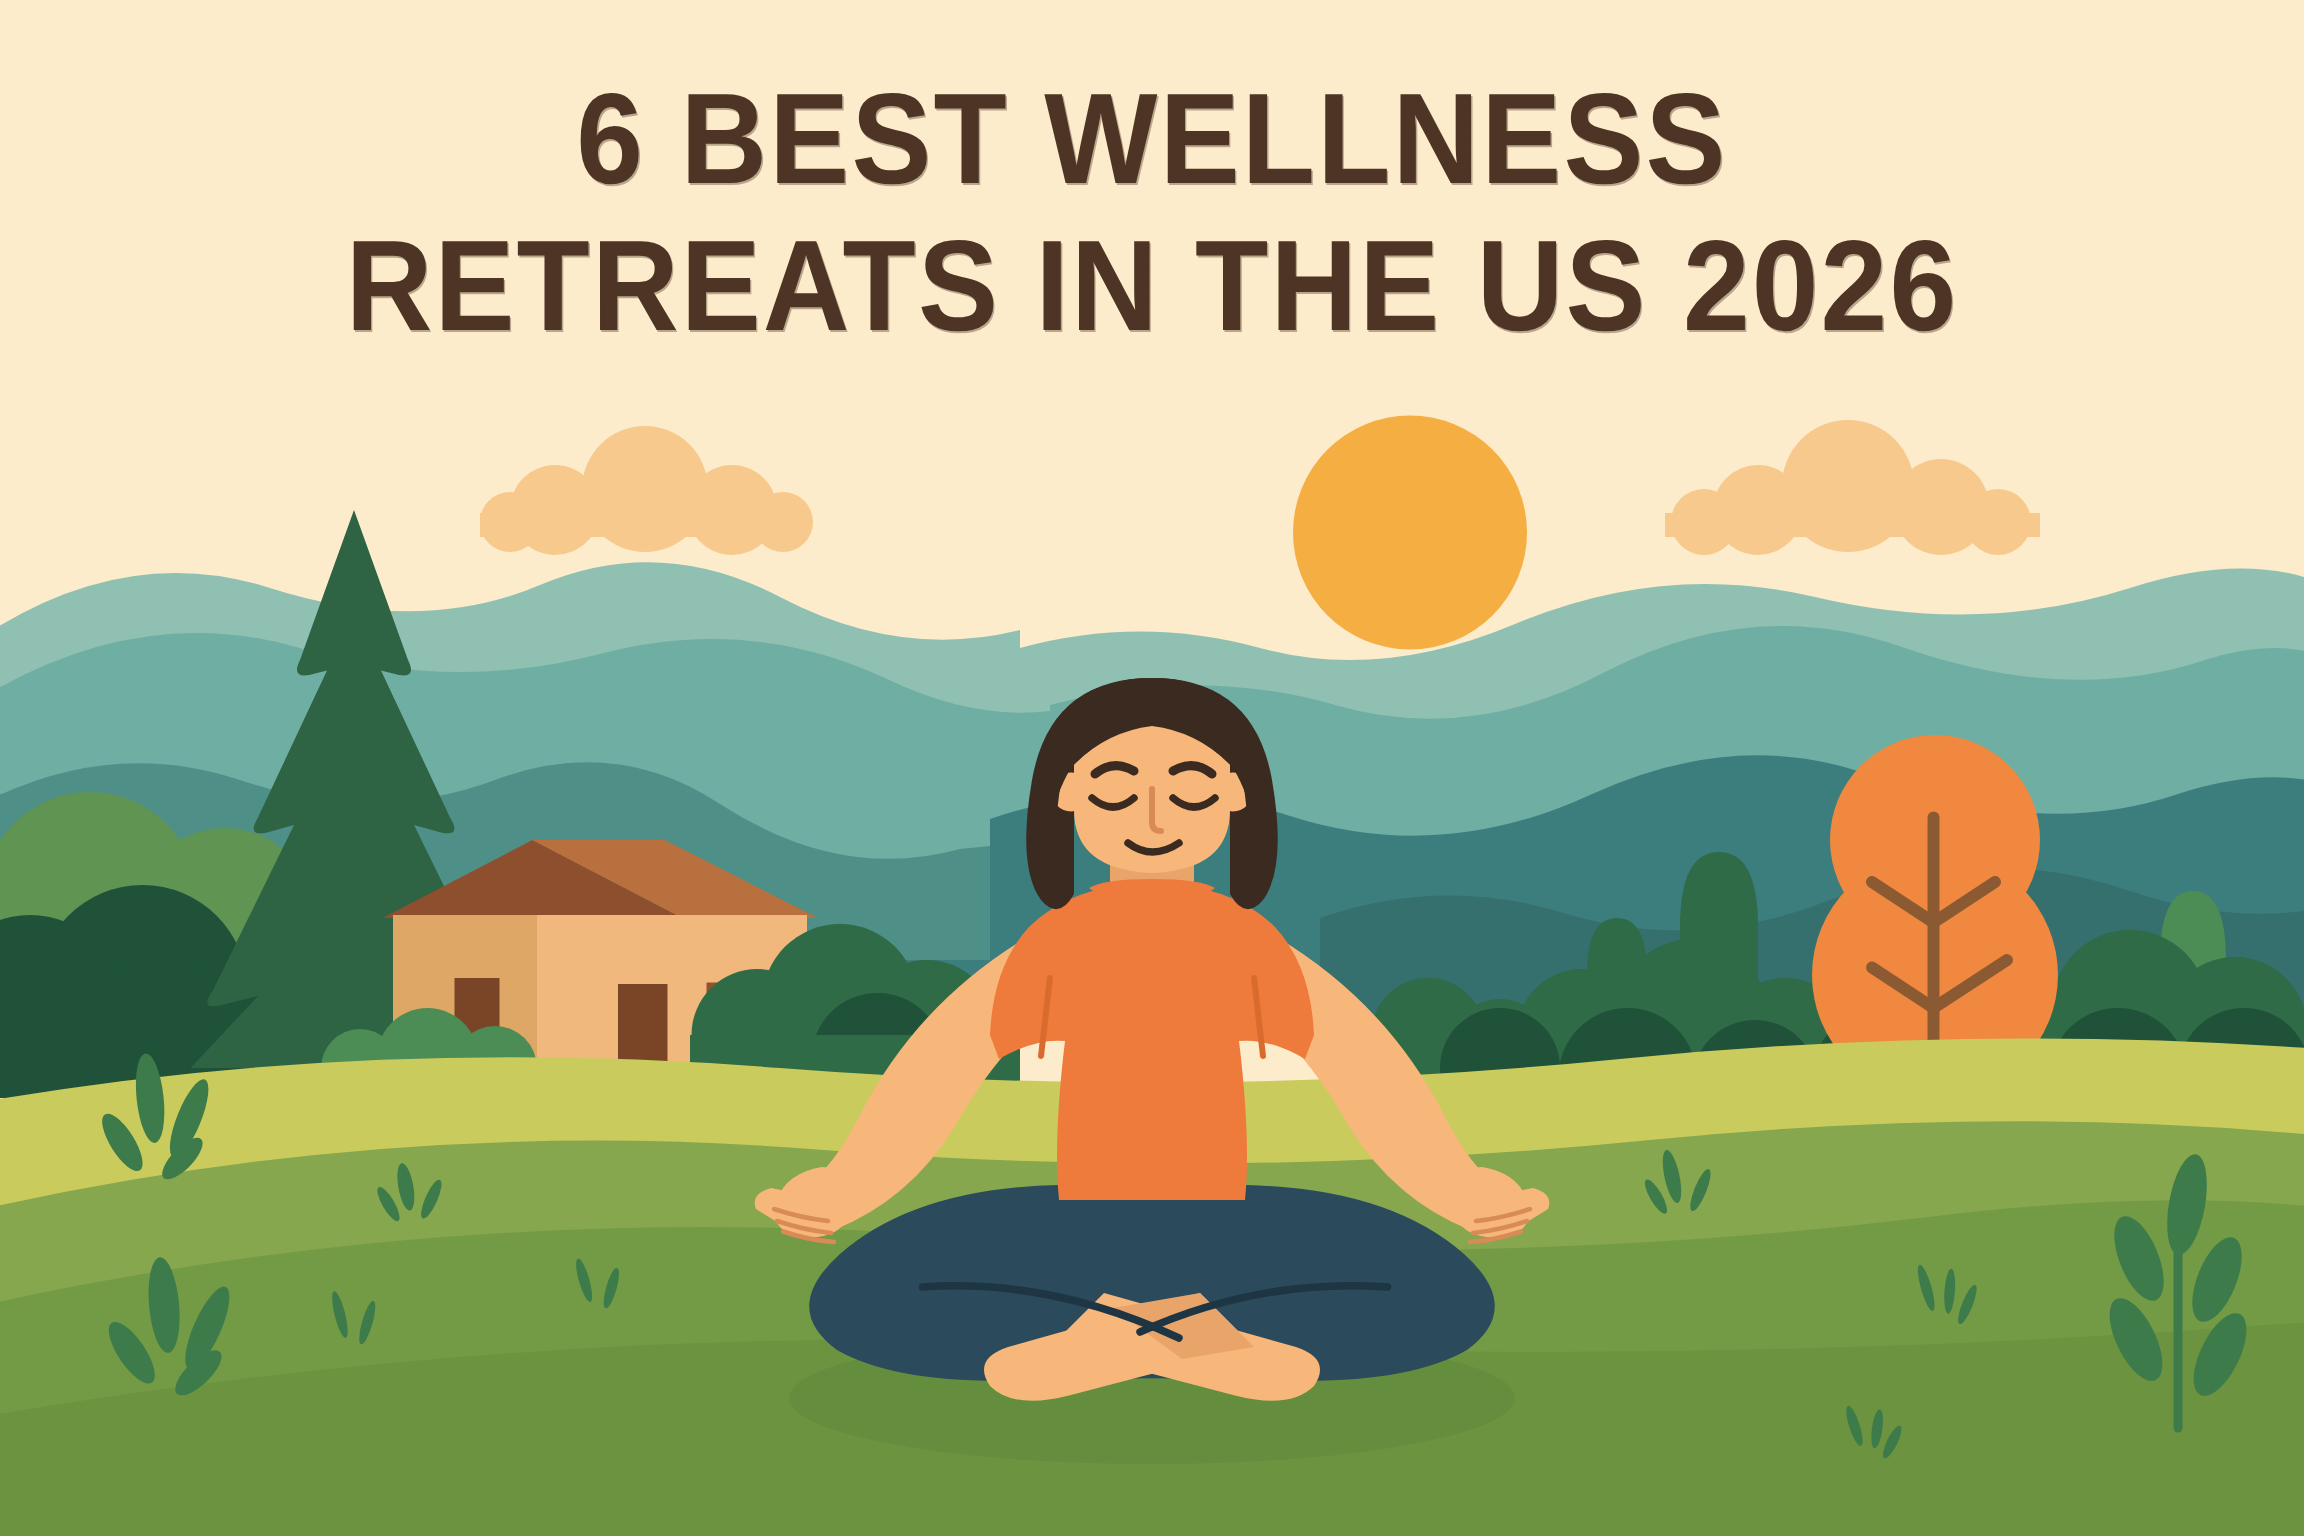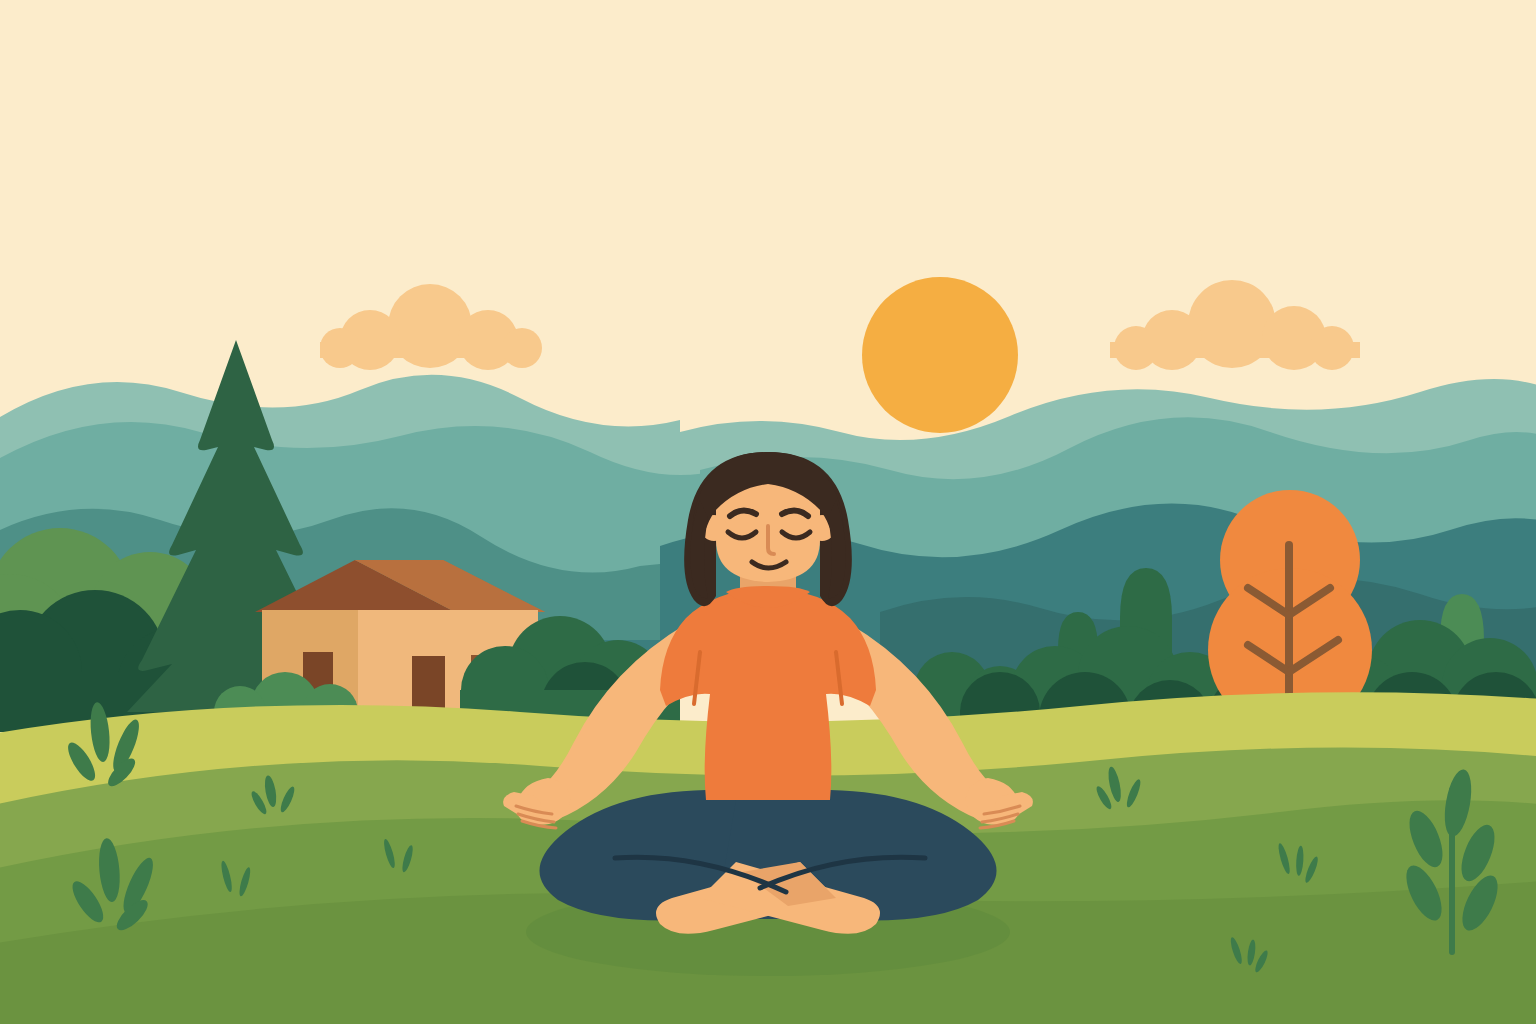--- a/index.html
+++ b/index.html
@@ -335,14 +335,18 @@
           <ellipse cx="26" cy="-102" rx="13" ry="30" transform="rotate(22 26 -102)"></ellipse>
           <ellipse cx="-28" cy="-62" rx="13" ry="30" transform="rotate(-26 -28 -62)"></ellipse>
           <ellipse cx="28" cy="-52" rx="13" ry="30" transform="rotate(26 28 -52)"></ellipse>
           <ellipse cx="6" cy="-152" rx="12" ry="34" transform="rotate(10 6 -152)"></ellipse>
         </g>
       </g>
 
     </g>
   </svg>
 
+  <div id="title-block">
+    <span class="title-line">6 BEST WELLNESS</span>
+    <span class="title-line">RETREATS IN THE US 2026</span>
+  </div>
 
 </div>
 
 </body></html>

